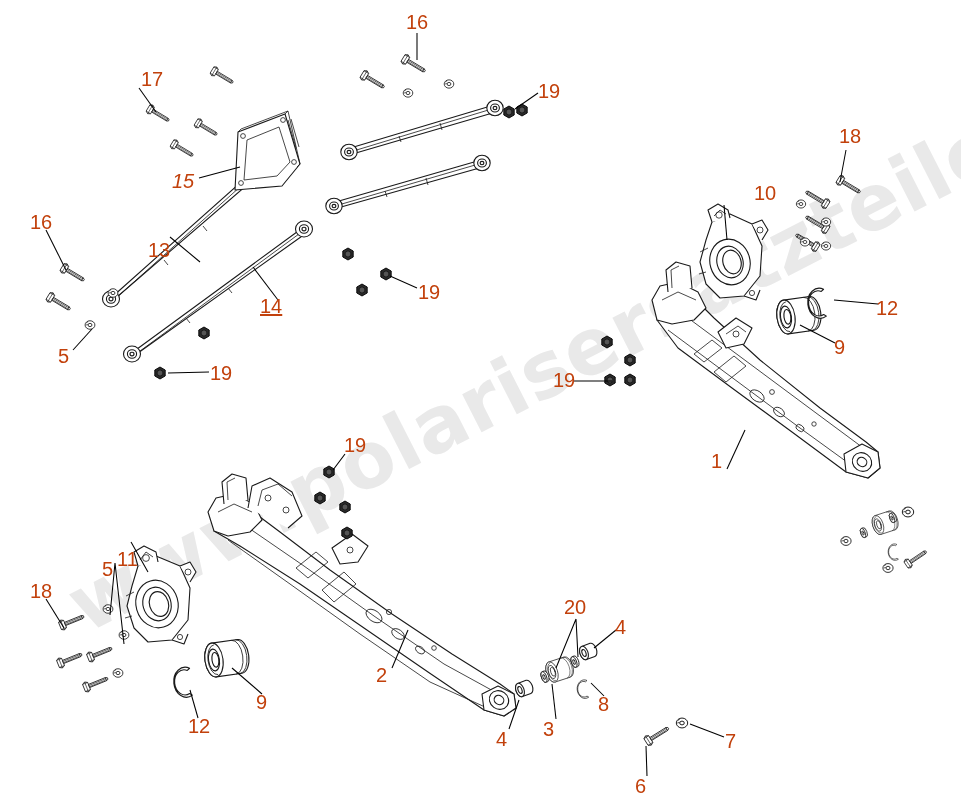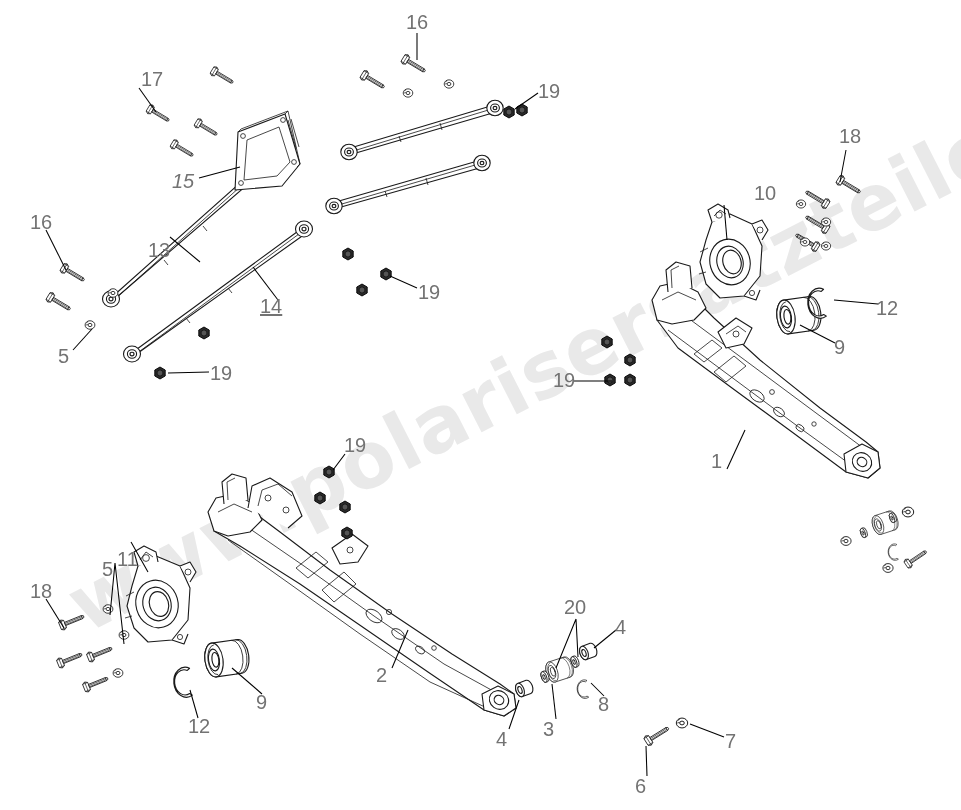--- a/index.html
+++ b/index.html
@@ -4,21 +4,21 @@
 <style>
   html,body{margin:0;padding:0;background:#fff;}
   body{width:961px;height:810px;overflow:hidden;
        font-family:"Liberation Sans",sans-serif;color:#111;}
   #stage{position:relative;width:961px;height:810px;background:#ffffff;}
   svg.layer{position:absolute;left:0;top:0;width:961px;height:810px;}
   #watermark{position:absolute;left:0;top:0;width:961px;height:810px;pointer-events:none;}
   .wm-text{font-family:"DejaVu Sans",sans-serif;font-weight:bold;font-size:78px;
            fill:#e9e9e9;letter-spacing:1px;}
   .callout{position:absolute;font-family:"Liberation Sans",sans-serif;
-           font-size:20px;color:#737373;white-space:nowrap;line-height:1;}
+           font-size:20px;color:#c2410c;white-space:nowrap;line-height:1;}
   #copyright{position:absolute;font-family:"Liberation Sans",sans-serif;
              font-size:21px;color:#111;white-space:nowrap;}
   .ln{stroke:#000;stroke-width:1.05;fill:none;}
   .pt{stroke:#1a1a1a;stroke-width:1.15;fill:none;stroke-linejoin:round;stroke-linecap:round;}
   .pt-f{stroke:#1a1a1a;stroke-width:1.1;fill:#ffffff;stroke-linejoin:round;}
   .pt-t{stroke:#1a1a1a;stroke-width:0.8;fill:none;}
   .nut{stroke:#000;stroke-width:0.9;fill:#2a2a2a;}
   .blt{stroke:#111;stroke-width:1;fill:#fff;}
   .wsh{stroke:#111;stroke-width:1;fill:#fff;}
 </style>

